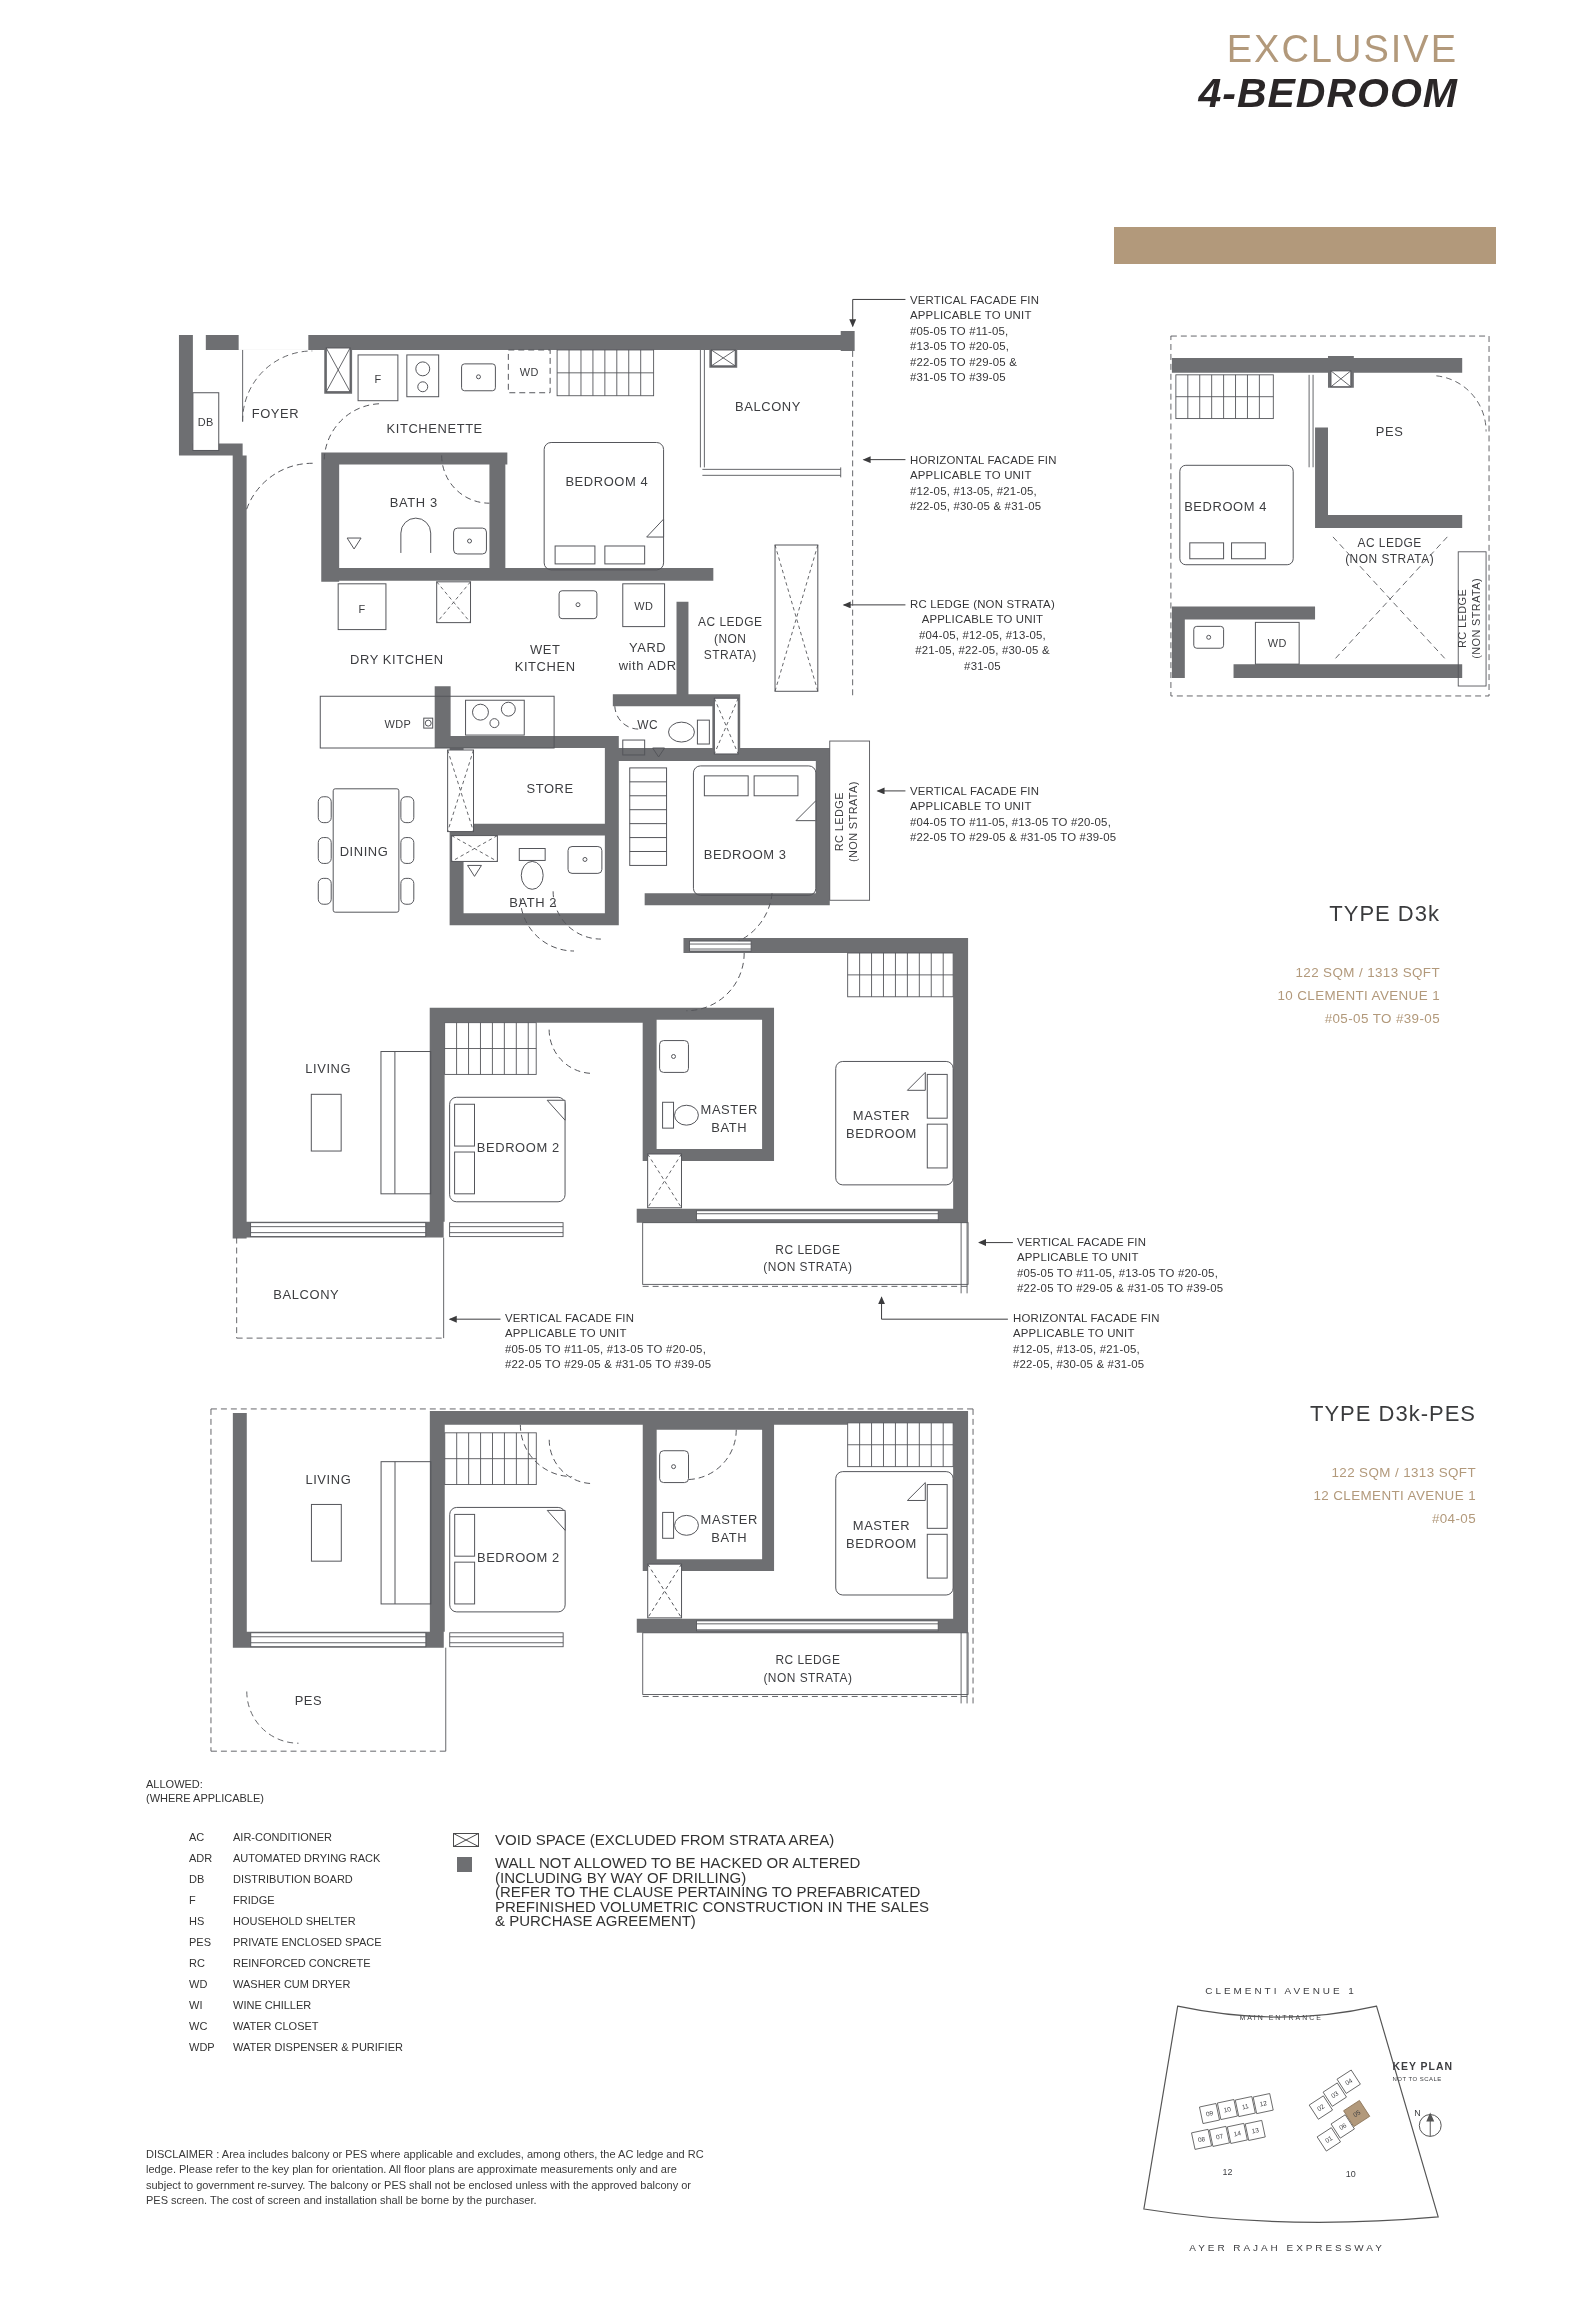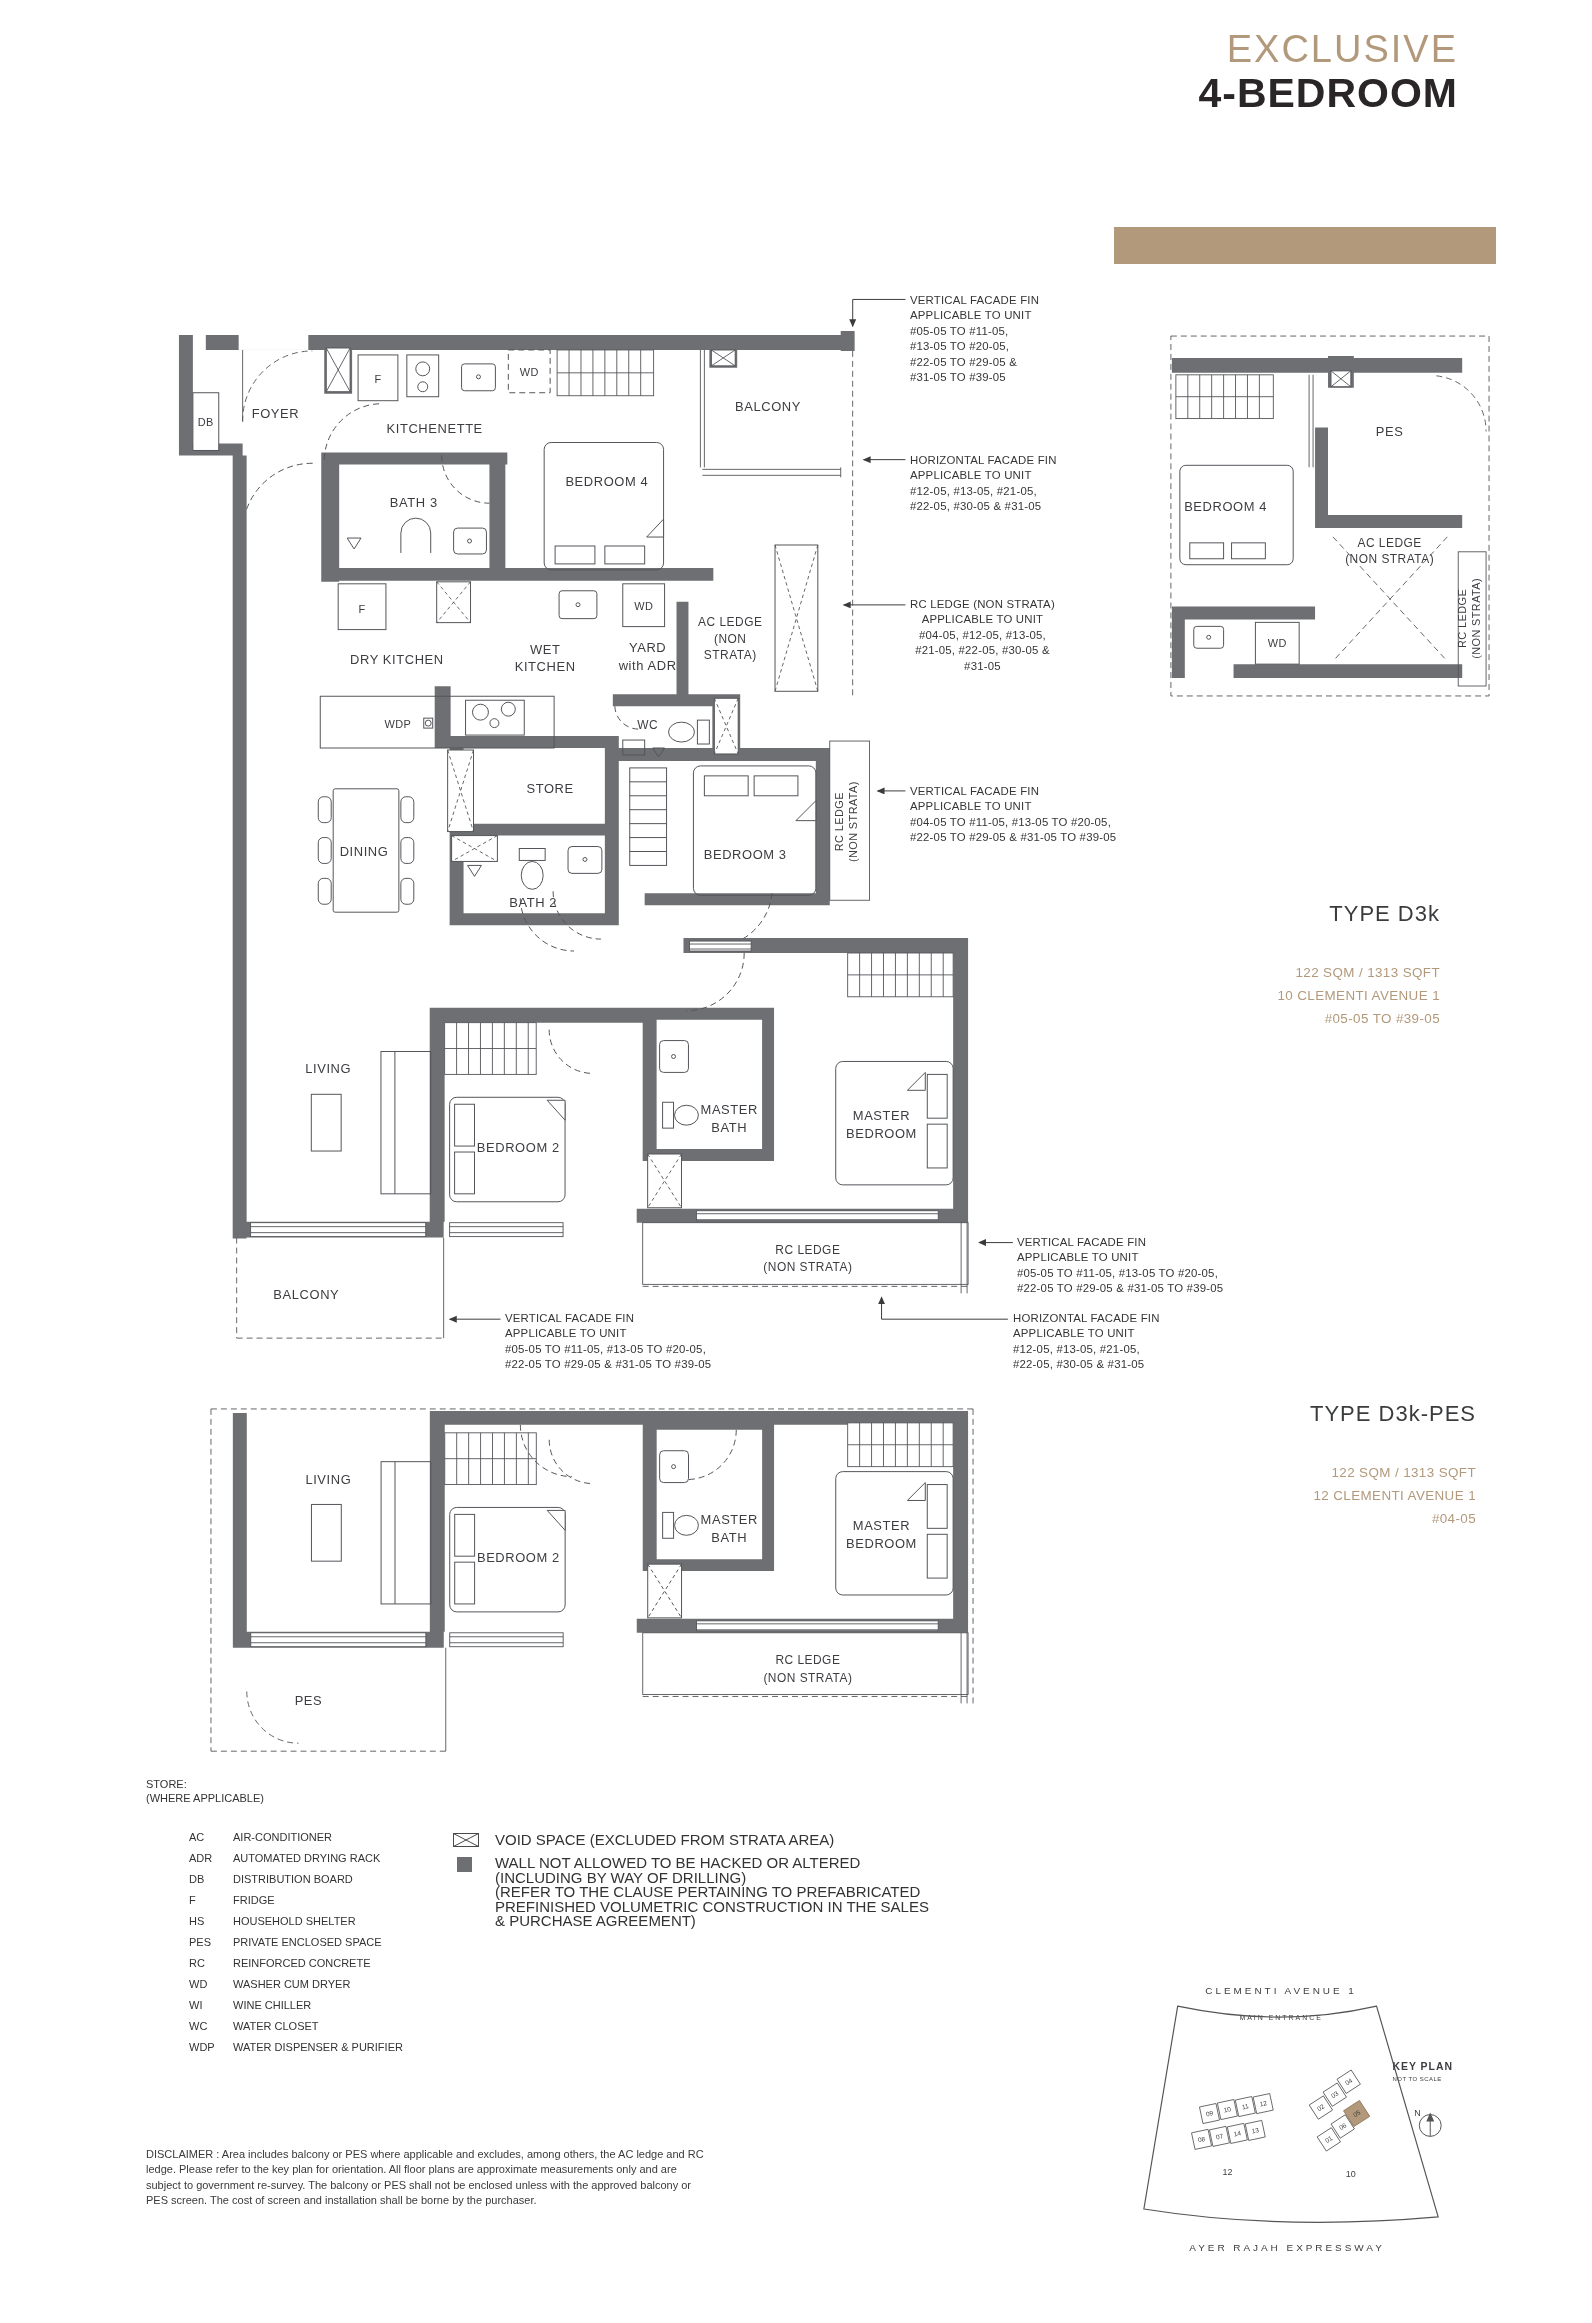--- a/index.html
+++ b/index.html
@@ -35,21 +35,21 @@
   .legend-sym-text{position:absolute;font-size:15px;line-height:14.5px;color:#333;}
   .legend-sym-text span{display:block;}
   .disclaimer{position:absolute;left:146px;top:2147px;width:565px;font-size:11px;line-height:15.4px;color:#3a3a3a;}
 </style>
 </head>
 <body>
 
 <div class="page">
 
   <div class="brand" style="top:28px;">EXCLUSIVE</div>
-  <div class="t1" style="top:70px;">4-BEDROOM</div>
+  <div class="t1" style="top:70px;font-style:italic;">4-BEDROOM</div>
   <div class="tanbar"></div>
 
   <svg style="left:0;top:0;" width="1592" height="2323" viewBox="0 0 1600 2335">
     <defs>
       <marker id="arr" markerWidth="9" markerHeight="8" refX="7" refY="3.5" orient="auto">
         <path d="M0,0L8,3.5L0,7z" fill="#3b3b3d"></path>
       </marker>
     </defs>
     <g fill="none" stroke="#3b3b3d" stroke-width="1">
       <path d="M910,301 H857 V328" marker-end="url(#arr)"></path>
@@ -434,21 +434,21 @@
       <span>#05-05 TO #39-05</span>
   </div>
   <div class="typetitle" style="left:1158px;top:1401px;">TYPE D3k-PES</div>
   <div class="typedetails" style="left:1158px;top:1461px;">
     <span>122 SQM / 1313 SQFT</span>
       <span>12 CLEMENTI AVENUE 1</span>
       <span>#04-05</span>
   </div>
 
   <div class="legend-title">
-    <div>STORE:</div>
+    <div>ALLOWED:</div>
       <div>(WHERE APPLICABLE)</div>
   </div>
   <div class="legend-items">
     <div class="legend-row">
         <span class="legend-abbr">AC</span>
         <span>AIR-CONDITIONER</span>
       </div>
     <div class="legend-row">
         <span class="legend-abbr">ADR</span>
         <span>AUTOMATED DRYING RACK</span>

